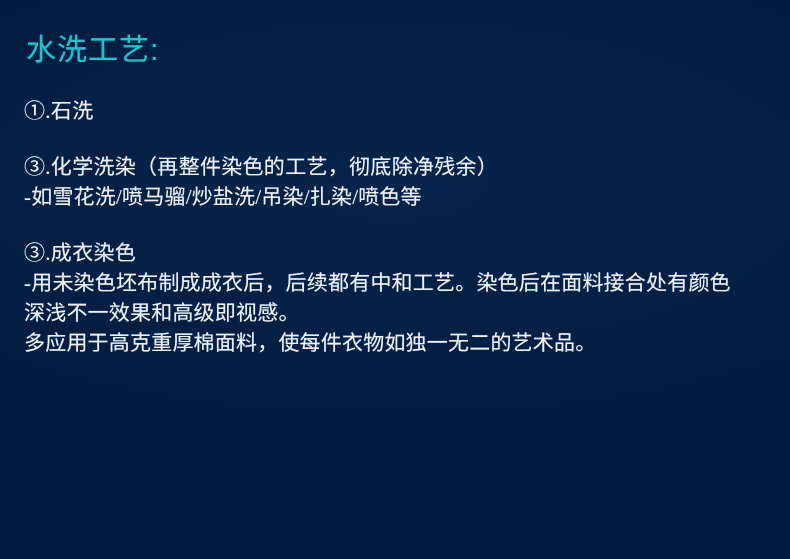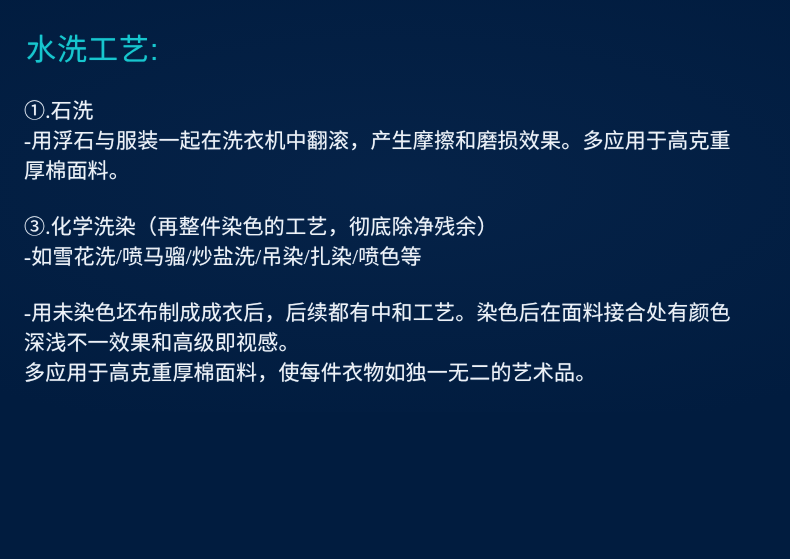--- a/index.html
+++ b/index.html
@@ -78,28 +78,28 @@
 </head>
 <body>
 
 <div class="slide">
   <div class="content">
 
     <h1 class="title">水洗工艺:</h1>
 
     <div class="section">
       <div class="line heading">①.石洗</div>
-      <div class="line">-用浮石与服装一起在洗衣机中翻滚，产生摩擦和磨损效果。多应用于高克重厚棉面料。</div>
     </div>
 
 
     <div class="section">
       <div class="line heading">③.化学洗染（再整件染色的工艺，彻底除净残余）</div>
       <div class="line">-如雪花洗/喷马骝/炒盐洗/吊染/扎染/喷色等</div>
     </div>
 
     <div class="section">
+      <div class="line heading">③.成衣染色</div>
       <div class="line">-用未染色坯布制成成衣后，后续都有中和工艺。染色后在面料接合处有颜色深浅不一效果和高级即视感。</div>
       <div class="line">多应用于高克重厚棉面料，使每件衣物如独一无二的艺术品。</div>
     </div>
 
   </div>
 </div>
 
 </body></html>

